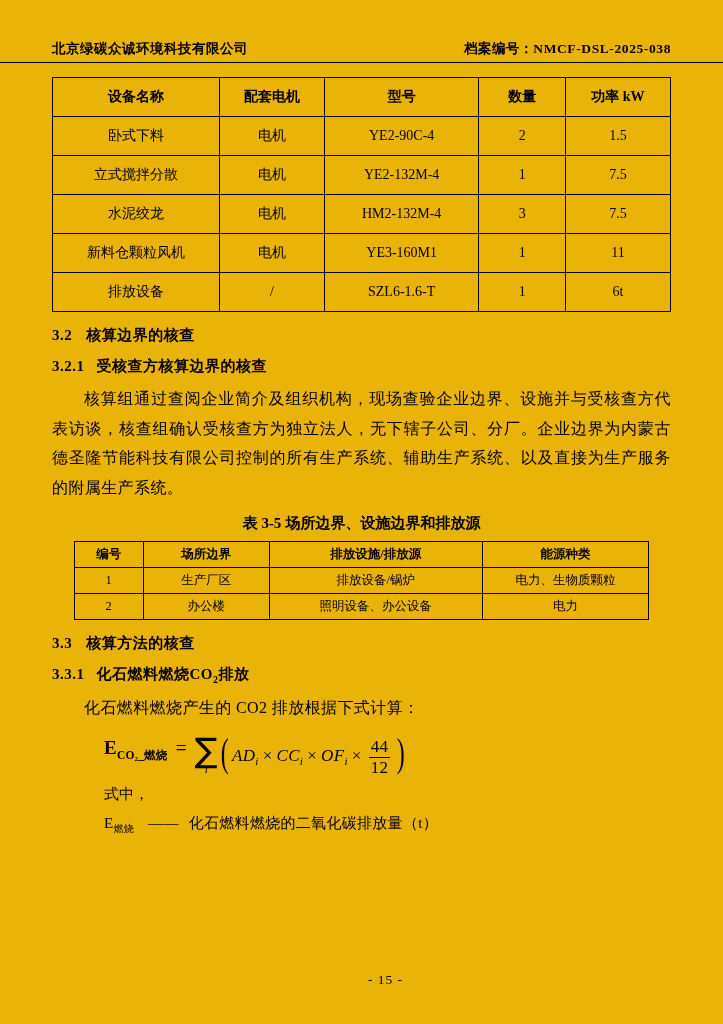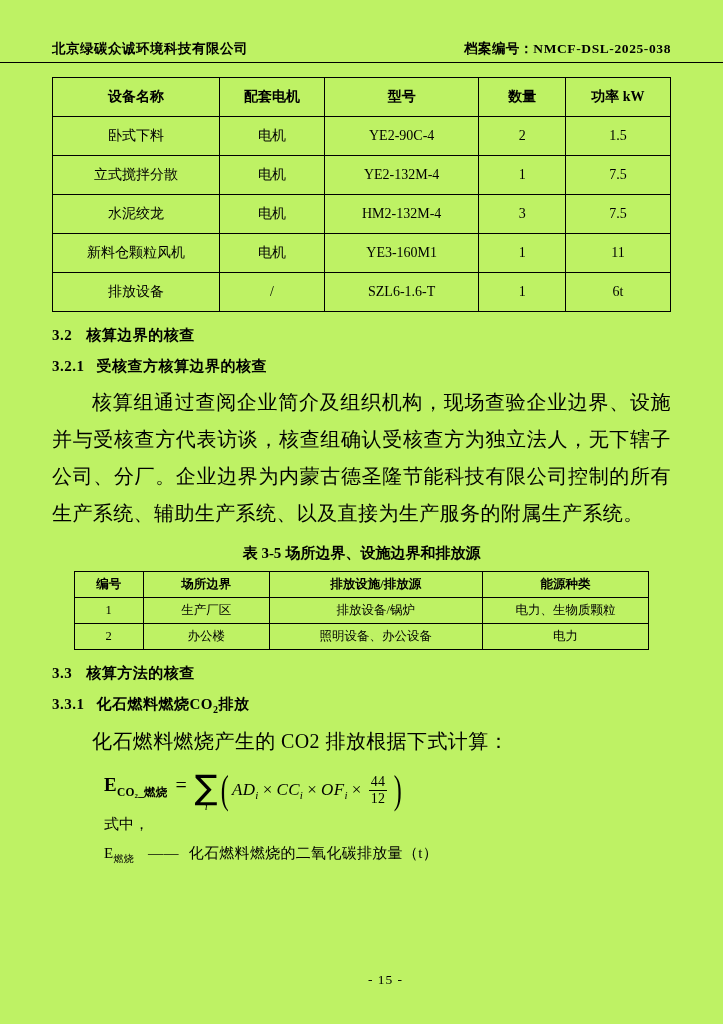--- a/index.html
+++ b/index.html
@@ -6,21 +6,21 @@
     margin: 0;
     padding: 0;
     background: #b0b0b0;
   }
   body {
     font-family: "Liberation Serif", "DejaVu Serif", serif;
   }
   .page {
     width: 723px;
     height: 1024px;
-    background: #bef264;
+    background: #eab308;
     margin: 0 auto;
     position: relative;
     box-sizing: border-box;
     padding: 40px 52px 20px 52px;
     overflow: hidden;
   }
   
   .doc-header {
     display: flex;
     justify-content: space-between;
@@ -103,21 +103,21 @@
     font-size: 15px;
     font-weight: bold;
     margin: 12px 0 8px 0;
     color: #000;
     letter-spacing: 0.5px;
   }
   h3.sub .num { margin-right: 12px; }
   sub.small { font-size: 10px; }
   
   p.body {
-    font-size: 20px;
+    font-size: 16px;
     line-height: 1.85;
     margin: 0 0 4px 0;
     text-align: justify;
     text-indent: 2em;
     color: #000;
     letter-spacing: 0.4px;
   }
   p.tbl-caption {
     text-align: center;
     font-size: 15px;
@@ -178,21 +178,21 @@
     letter-spacing: 0.3px;
     margin: 0 1px;
   }
   .f-inner .ital { font-style: italic; }
   .f-inner .isub { font-size: 11px; font-style: italic; vertical-align: sub; }
   .f-inner .times { font-style: normal; margin: 0 4px; }
   .frac {
     display: inline-block;
     vertical-align: middle;
     text-align: center;
-    font-size: 14px;
+    font-size: 17px;
     font-style: normal;
     line-height: 1.15;
     margin: 0 3px;
   }
   .frac .num-top { display: block; border-bottom: 1.2px solid #000; padding: 0 2px; }
   .frac .num-bot { display: block; padding: 0 2px; }
   p.formula-note {
     font-size: 15px;
     margin: 8px 0 6px 0;
     padding-left: 52px;

